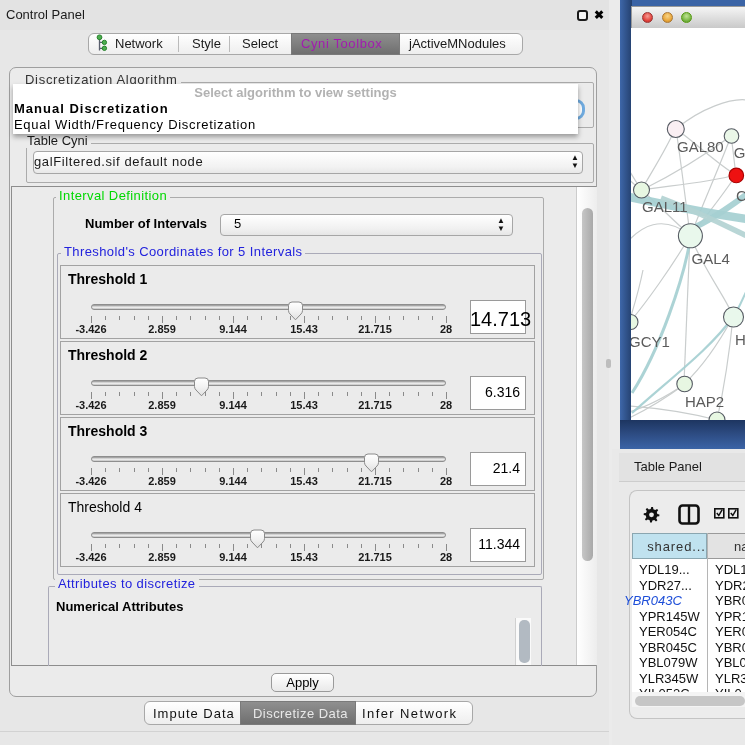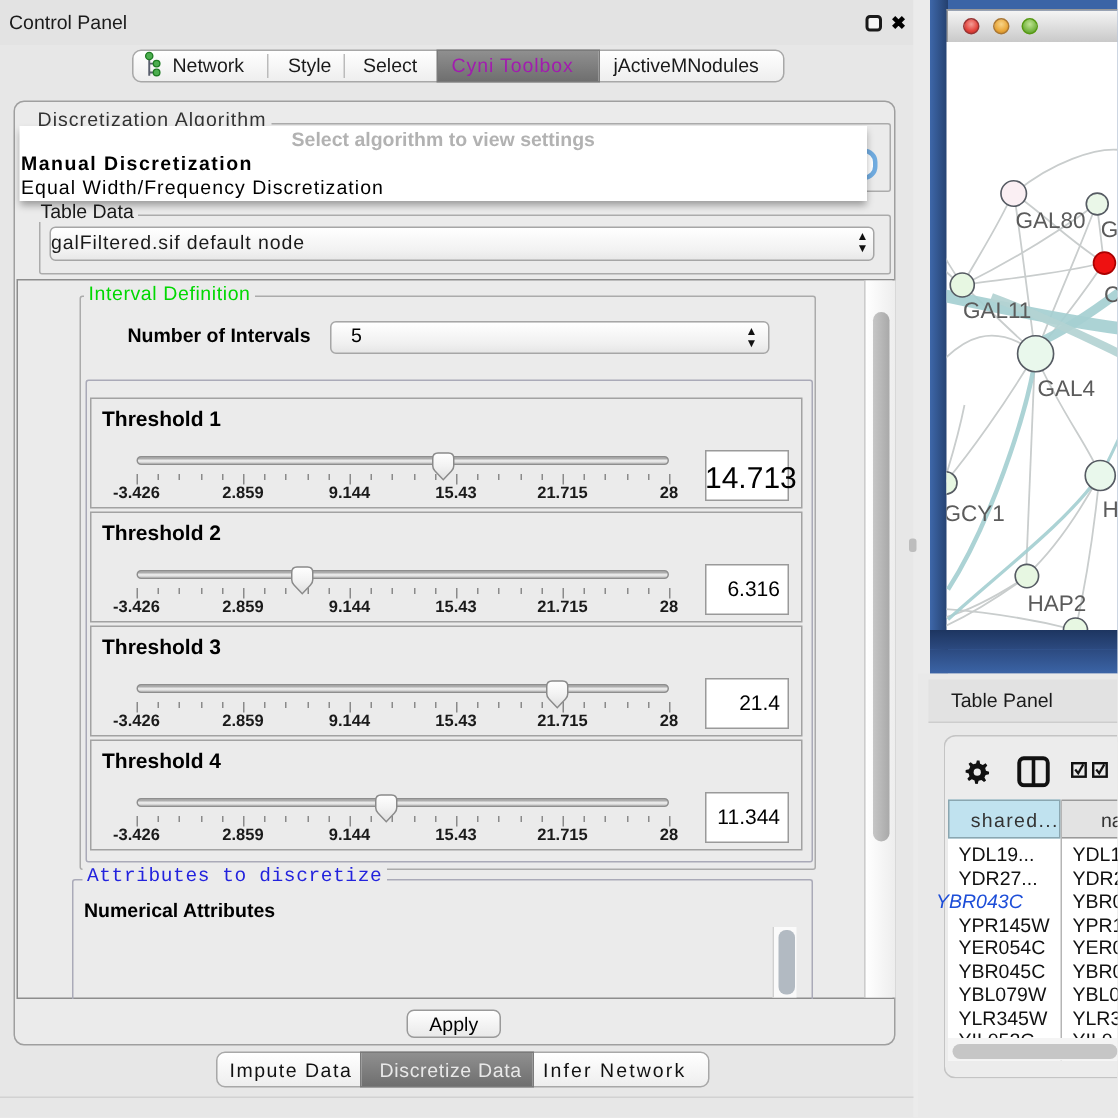--- a/index.html
+++ b/index.html
@@ -33,38 +33,39 @@
 <div class="abs" style="left:192px;top:36px;font-size:13px;color:#1a1a1a;">Style</div>
 <div class="abs" style="left:229px;top:36px;width:1px;height:16px;background:#bbb;"></div>
 <div class="abs" style="left:242px;top:36px;font-size:13px;color:#1a1a1a;">Select</div>
 <div class="abs" style="left:301px;top:36px;font-size:13px;color:#a21caf;letter-spacing:0.6px;">Cyni Toolbox</div>
 <div class="abs" style="left:409px;top:36px;font-size:13px;color:#1a1a1a;">jActiveMNodules</div>
 <div class="abs" style="left:9px;top:67px;width:588px;height:630px;background:#ebebeb;border:1px solid #9f9f9f;border-radius:7px;box-sizing:border-box;"></div>
 <div class="abs" style="left:26px;top:82px;width:566px;height:44px;border:1px solid #ababab;border-radius:2px;"></div>
 <div class="abs" style="left:22px;top:72px;font-size:13px;color:#333;background:#ebebeb;padding:0 3px;letter-spacing:0.7px;">Discretization Algorithm</div>
 <div class="abs" style="left:30px;top:99px;width:549px;height:15px;border:3px solid #70abdf;border-radius:9px;background:#fff;"></div>
 <div class="abs" style="left:26px;top:143px;width:566px;height:38px;border:1px solid #ababab;border-radius:2px;"></div>
-<div class="abs" style="left:24px;top:133px;font-size:13px;color:#1a1a1a;background:#ebebeb;padding:0 3px;">Table Data</div>
+<div class="abs" style="left:24px;top:133px;font-size:13px;color:#1a1a1a;background:#ebebeb;padding:0 3px;">Table Cyni</div>
 <div class="abs" style="left:33px;top:151px;width:550px;height:23px;background:linear-gradient(#ffffff,#f2f2f2 70%,#e8e8e8);border:1px solid #a6a6a6;border-radius:4px;box-sizing:border-box;"></div>
 <div class="abs" style="left:34px;top:154px;font-size:13px;color:#1a1a1a;letter-spacing:0.6px;text-align:right;">galFiltered.sif default node</div>
 <div class="abs" style="left:571px;top:154px;font-size:8px;color:#111;line-height:8px;text-align:center;">▲<br>▼</div>
 <div class="abs" style="left:13px;top:84px;width:565px;height:50px;background:#fff;box-shadow:0 3px 5px rgba(0,0,0,0.35);z-index:40;"></div>
 <div class="abs" style="left:14px;top:101px;font-size:13px;font-weight:bold;color:#000;letter-spacing:1px;z-index:41;">Manual Discretization</div>
 <div class="abs" style="left:13px;top:85px;width:565px;text-align:center;font-size:13px;font-weight:bold;color:#b2b2b2;z-index:41;">Select algorithm to view settings</div>
 <div class="abs" style="left:14px;top:117px;font-size:13px;color:#000;letter-spacing:0.7px;z-index:41;">Equal Width/Frequency Discretization</div>
 <div class="abs" style="left:11px;top:186px;width:585px;height:480px;border:1px solid #8d8d8d;background:#ebebeb;box-sizing:border-box;"></div>
 <div class="abs" style="left:576px;top:187px;width:20px;height:478px;background:linear-gradient(90deg,#ffffff,#ededed);border-left:1px solid #cccccc;"></div>
 <div class="abs" style="left:582px;top:208px;width:11px;height:353px;background:linear-gradient(90deg,#c6c6c6,#a9a9a9);border-radius:6px;"></div>
 <div class="abs" style="left:53px;top:197px;width:489px;height:381px;border:1px solid #ababab;border-radius:2px;"></div>
 <div class="abs" style="left:56px;top:188px;font-size:13px;color:#00d800;background:#ebebeb;padding:0 3px;letter-spacing:0.4px;">Interval Definition</div>
 <div class="abs" style="left:85px;top:216px;font-size:13px;font-weight:bold;color:#000;">Number of Intervals</div>
 <div class="abs" style="left:220px;top:214px;width:293px;height:22px;background:linear-gradient(#ffffff,#f0f0f0 70%,#e6e6e6);border:1px solid #a6a6a6;border-radius:4px;box-sizing:border-box;"></div>
 <div class="abs" style="left:234px;top:216px;font-size:13px;color:#000;">5</div>
 <div class="abs" style="left:497px;top:217px;font-size:8px;color:#111;line-height:8px;text-align:center;">▲<br>▼</div>
 <div class="abs" style="left:57px;top:253px;width:483px;height:320px;border:1px solid #aaaab8;border-radius:2px;"></div>
+<div class="abs" style="left:61px;top:244px;font-size:13px;color:#2222dd;background:#ebebeb;padding:0 3px;letter-spacing:0.4px;">Threshold's Coordinates for 5 Intervals</div>
 <div class="abs" style="left:60px;top:265px;width:475px;height:74px;border:1px solid #a2a2a2;background:#ebebeb;box-sizing:border-box;"></div>
 <div class="abs" style="left:68px;top:271px;font-size:14px;font-weight:bold;color:#000;">Threshold 1</div>
 <div class="abs" style="left:91px;top:304px;width:355px;height:6px;background:linear-gradient(#8e8e8e,#f2f2f2 55%,#c2c2c2);border:1px solid #8e8e8e;border-radius:3px;box-sizing:border-box;"></div>
 <div class="abs" style="left:91.0px;top:316px;width:1px;height:7px;background:#8a8a8a;"></div>
 <div class="abs" style="left:105.2px;top:316px;width:1px;height:4px;background:#8a8a8a;"></div>
 <div class="abs" style="left:119.4px;top:316px;width:1px;height:4px;background:#8a8a8a;"></div>
 <div class="abs" style="left:133.6px;top:316px;width:1px;height:4px;background:#8a8a8a;"></div>
 <div class="abs" style="left:147.8px;top:316px;width:1px;height:4px;background:#8a8a8a;"></div>
 <div class="abs" style="left:162.0px;top:316px;width:1px;height:7px;background:#8a8a8a;"></div>
 <div class="abs" style="left:176.2px;top:316px;width:1px;height:4px;background:#8a8a8a;"></div>
@@ -193,21 +194,21 @@
           <stop offset="0" stop-color="#ffffff"></stop>
           <stop offset="0.5" stop-color="#f2f2f2"></stop>
           <stop offset="1" stop-color="#e0e0e0"></stop>
         </linearGradient>
       </defs>
       <path d="M5 1 L12 1 Q15.5 1 15.5 4.5 L15.5 9.5 Q15.5 11.5 14 13 L8.5 18.8 L3 13 Q1.5 11.5 1.5 9.5 L1.5 4.5 Q1.5 1 5 1 Z" fill="url(#g417)" stroke="#8a8a8a" stroke-width="1"></path>
     </svg>
 <div class="abs" style="left:470px;top:452px;width:56px;height:34px;background:#fff;border:1px solid #9a9a9a;box-sizing:border-box;"></div>
 <div class="abs" style="left:470px;top:460px;width:50px;text-align:right;font-size:14px;color:#000;">21.4</div>
 <div class="abs" style="left:60px;top:493px;width:475px;height:74px;border:1px solid #a2a2a2;background:#ebebeb;box-sizing:border-box;"></div>
-<div class="abs" style="left:68px;top:499px;font-size:14px;font-weight:bold;color:#000;">Threshold 4</div>
+<div class="abs" style="left:68px;top:499px;font-size:14px;font-weight:normal;color:#000;">Threshold 4</div>
 <div class="abs" style="left:91px;top:532px;width:355px;height:6px;background:linear-gradient(#8e8e8e,#f2f2f2 55%,#c2c2c2);border:1px solid #8e8e8e;border-radius:3px;box-sizing:border-box;"></div>
 <div class="abs" style="left:91.0px;top:544px;width:1px;height:7px;background:#8a8a8a;"></div>
 <div class="abs" style="left:105.2px;top:544px;width:1px;height:4px;background:#8a8a8a;"></div>
 <div class="abs" style="left:119.4px;top:544px;width:1px;height:4px;background:#8a8a8a;"></div>
 <div class="abs" style="left:133.6px;top:544px;width:1px;height:4px;background:#8a8a8a;"></div>
 <div class="abs" style="left:147.8px;top:544px;width:1px;height:4px;background:#8a8a8a;"></div>
 <div class="abs" style="left:162.0px;top:544px;width:1px;height:7px;background:#8a8a8a;"></div>
 <div class="abs" style="left:176.2px;top:544px;width:1px;height:4px;background:#8a8a8a;"></div>
 <div class="abs" style="left:190.4px;top:544px;width:1px;height:4px;background:#8a8a8a;"></div>
 <div class="abs" style="left:204.6px;top:544px;width:1px;height:4px;background:#8a8a8a;"></div>
@@ -240,21 +241,21 @@
           <stop offset="0" stop-color="#ffffff"></stop>
           <stop offset="0.5" stop-color="#f2f2f2"></stop>
           <stop offset="1" stop-color="#e0e0e0"></stop>
         </linearGradient>
       </defs>
       <path d="M5 1 L12 1 Q15.5 1 15.5 4.5 L15.5 9.5 Q15.5 11.5 14 13 L8.5 18.8 L3 13 Q1.5 11.5 1.5 9.5 L1.5 4.5 Q1.5 1 5 1 Z" fill="url(#g493)" stroke="#8a8a8a" stroke-width="1"></path>
     </svg>
 <div class="abs" style="left:470px;top:528px;width:56px;height:34px;background:#fff;border:1px solid #9a9a9a;box-sizing:border-box;"></div>
 <div class="abs" style="left:470px;top:536px;width:50px;text-align:right;font-size:14px;color:#000;">11.344</div>
 <div class="abs" style="left:48px;top:586px;width:492px;height:79px;border:1px solid #aaaab8;border-bottom:none;border-radius:2px 2px 0 0;"></div>
-<div class="abs" style="left:55px;top:576px;font-size:13px;color:#2222dd;background:#ebebeb;padding:0 3px;letter-spacing:0.4px;font-family:Liberation Mono, monospace;">Attributes to discretize</div>
+<div class="abs" style="left:55px;top:576px;font-size:13px;color:#2222dd;background:#ebebeb;padding:0 3px;letter-spacing:0.4px;">Attributes to discretize</div>
 <div class="abs" style="left:56px;top:599px;font-size:13px;font-weight:bold;color:#000;">Numerical Attributes</div>
 <div class="abs" style="left:515px;top:618px;width:16px;height:47px;background:#fafafa;border-left:1px solid #d0d0d0;box-sizing:border-box;"></div>
 <div class="abs" style="left:519px;top:620px;width:11px;height:43px;background:#b2bac2;border-radius:5px;"></div>
 <div class="abs" style="left:271px;top:673px;width:63px;height:19px;background:linear-gradient(#ffffff,#e9e9e9);border:1px solid #9a9a9a;border-radius:5px;text-align:center;font-size:13px;color:#000;line-height:18px;box-sizing:border-box;">Apply</div>
 <div class="abs" style="left:144px;top:701px;width:329px;height:24px;background:linear-gradient(#ffffff,#eeeeee);border:1px solid #a8a8a8;border-radius:6px;box-sizing:border-box;"></div>
 <div class="abs" style="left:240px;top:701px;width:116px;height:24px;background:linear-gradient(#8f8f8f,#6f6f6f);border:1px solid #7a7a7a;box-sizing:border-box;"></div>
 <div class="abs" style="left:153px;top:706px;font-size:13px;color:#111;letter-spacing:1px;">Impute Data</div>
 <div class="abs" style="left:253px;top:706px;font-size:13px;color:#e8e8e8;letter-spacing:0.45px;">Discretize Data</div>
 <div class="abs" style="left:362px;top:706px;font-size:13px;color:#111;letter-spacing:1.4px;">Infer Network</div>
 <div class="abs" style="left:609px;top:0;width:136px;height:745px;background:#ebebeb;"></div>

